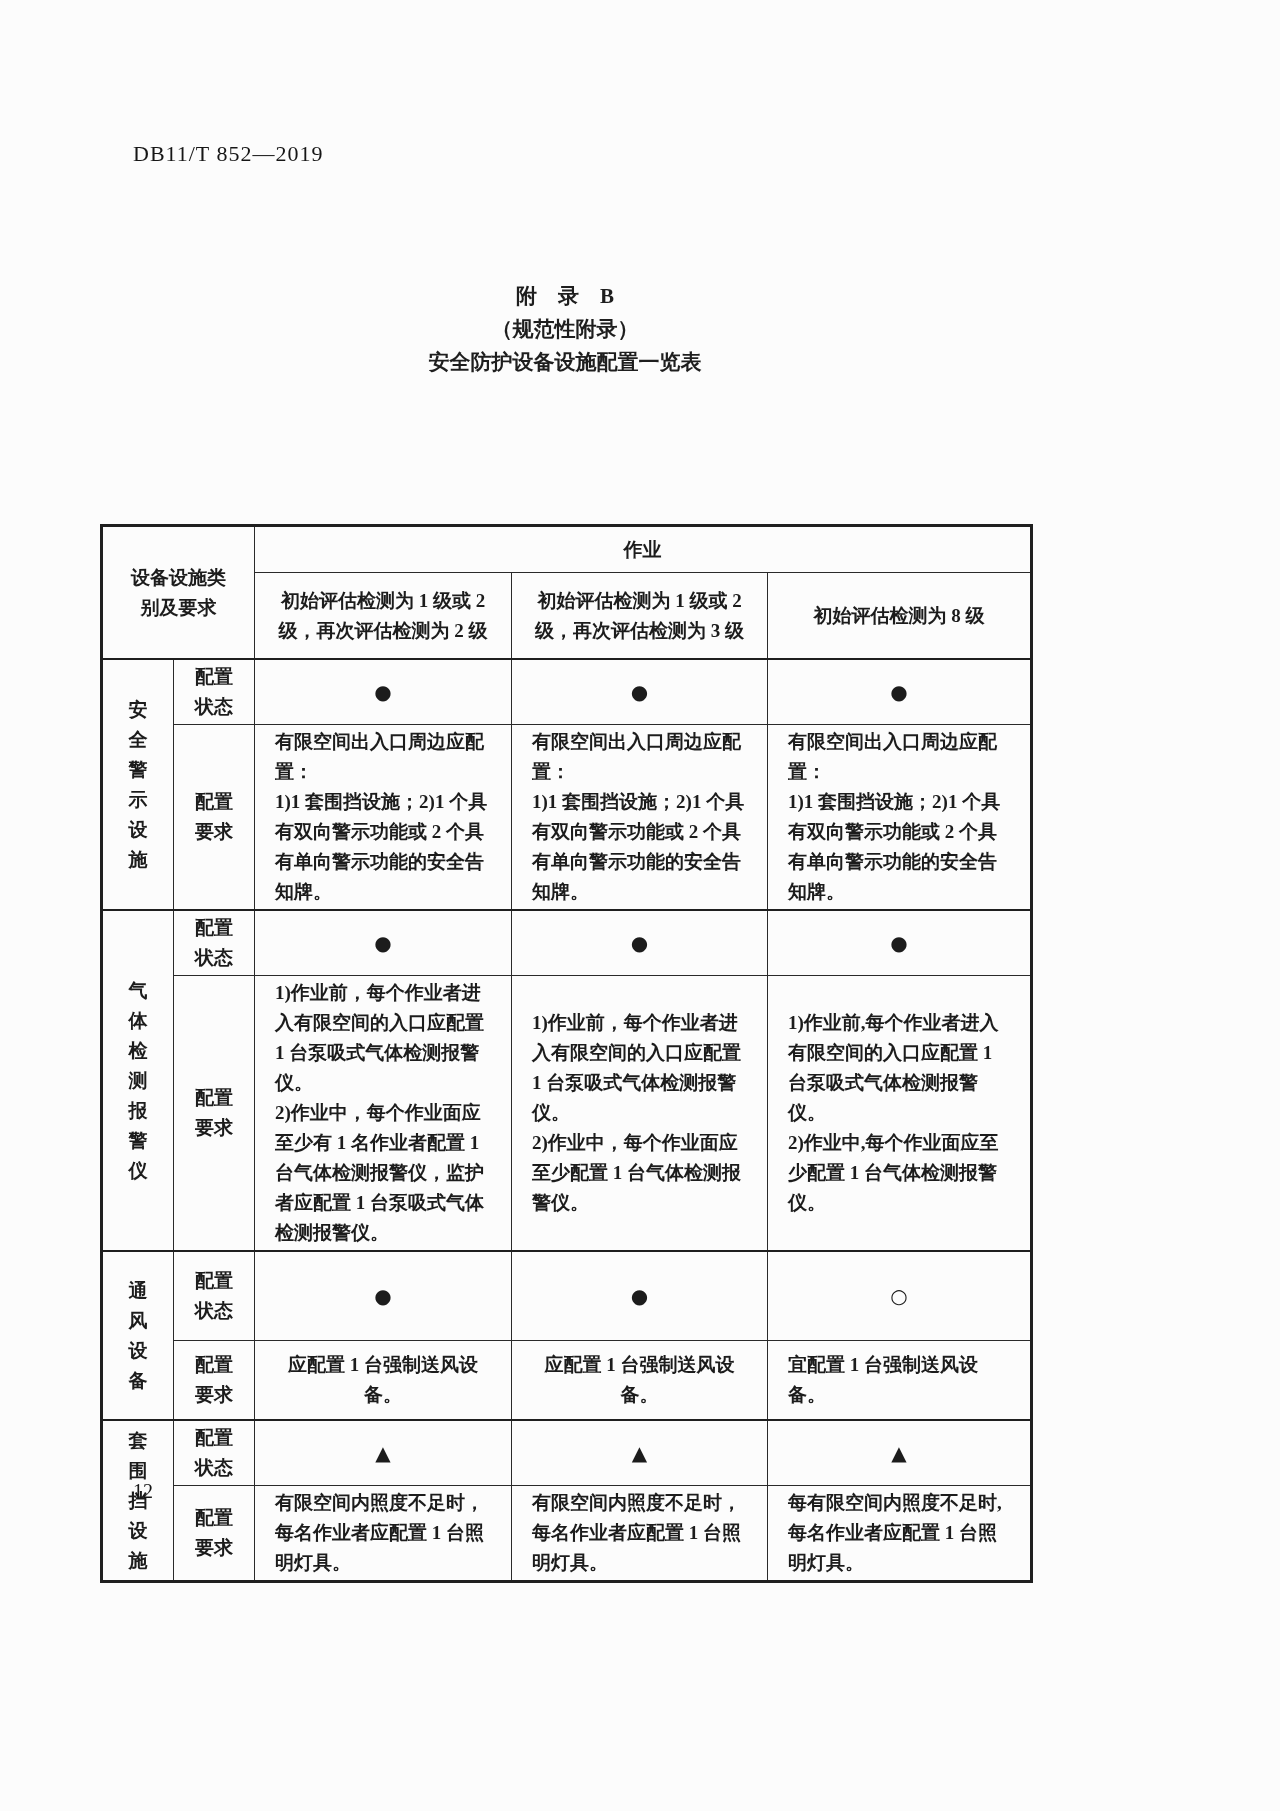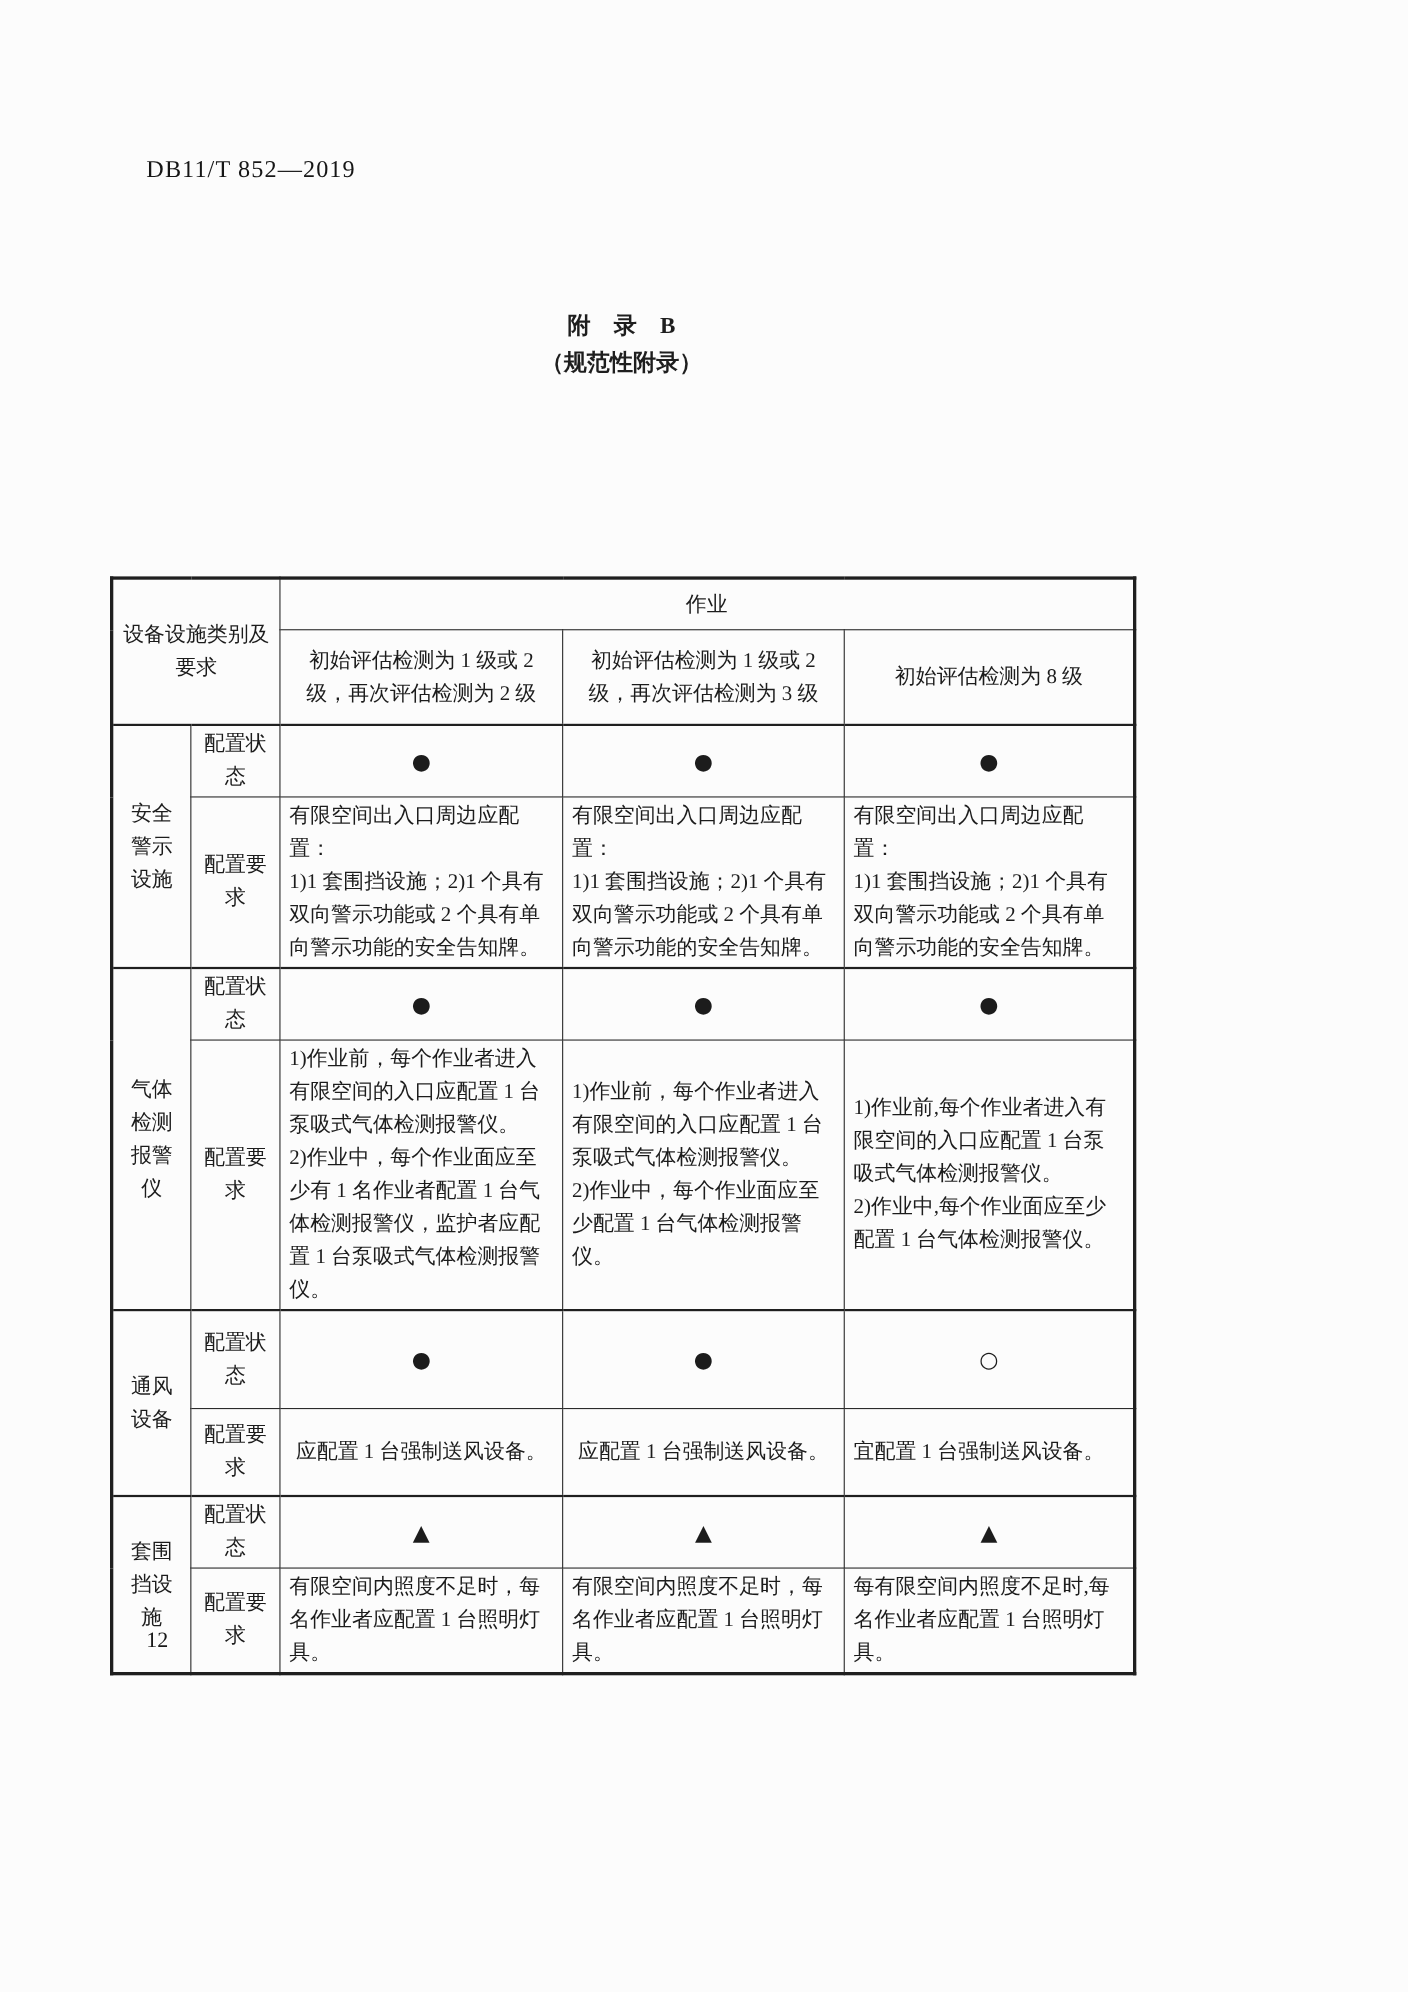--- a/index.html
+++ b/index.html
@@ -27,22 +27,23 @@
   .caption{top:459px;font-size:20px;font-weight:700;}
   table.cfg{
     position:absolute;left:100px;top:524px;width:930px;
     border-collapse:collapse;table-layout:fixed;
     border:3px solid #1f1f1f;
     font-size:19px;color:#1c1c1c;
   }
   table.cfg td{
     border:1px solid #2a2a2a;
     vertical-align:middle;
-    padding:2px 8px;
+    padding:2px 20px;
     line-height:30px;
+    font-weight:bold;
   }
   td.corner{
     text-align:center;font-size:19px;line-height:32px;
     border-bottom:3px solid #1f1f1f;
   }
   td.top-h{text-align:center;height:41px;line-height:24px;}
   td.col-h{
     text-align:center;height:81px;line-height:31px;
     border-bottom:3px solid #1f1f1f;
   }
@@ -78,20 +79,21 @@
 </style>
 </head>
 <body>
 
 <div class="page">
 
   <div class="doc-code">DB11/T 852—2019</div>
 
   <div class="content-col t-center appx-title">附　录　B</div>
   <div class="content-col t-center appx-subtitle">（规范性附录）</div>
+  <div class="content-col t-center appx-heading">安全防护设备设施配置一览表</div>
 
 
 
   <table class="cfg">
     <colgroup>
       <col style="width:72px">
         <col style="width:81px">
       <col style="width:257px">
         <col style="width:256px">
         <col style="width:264px">

